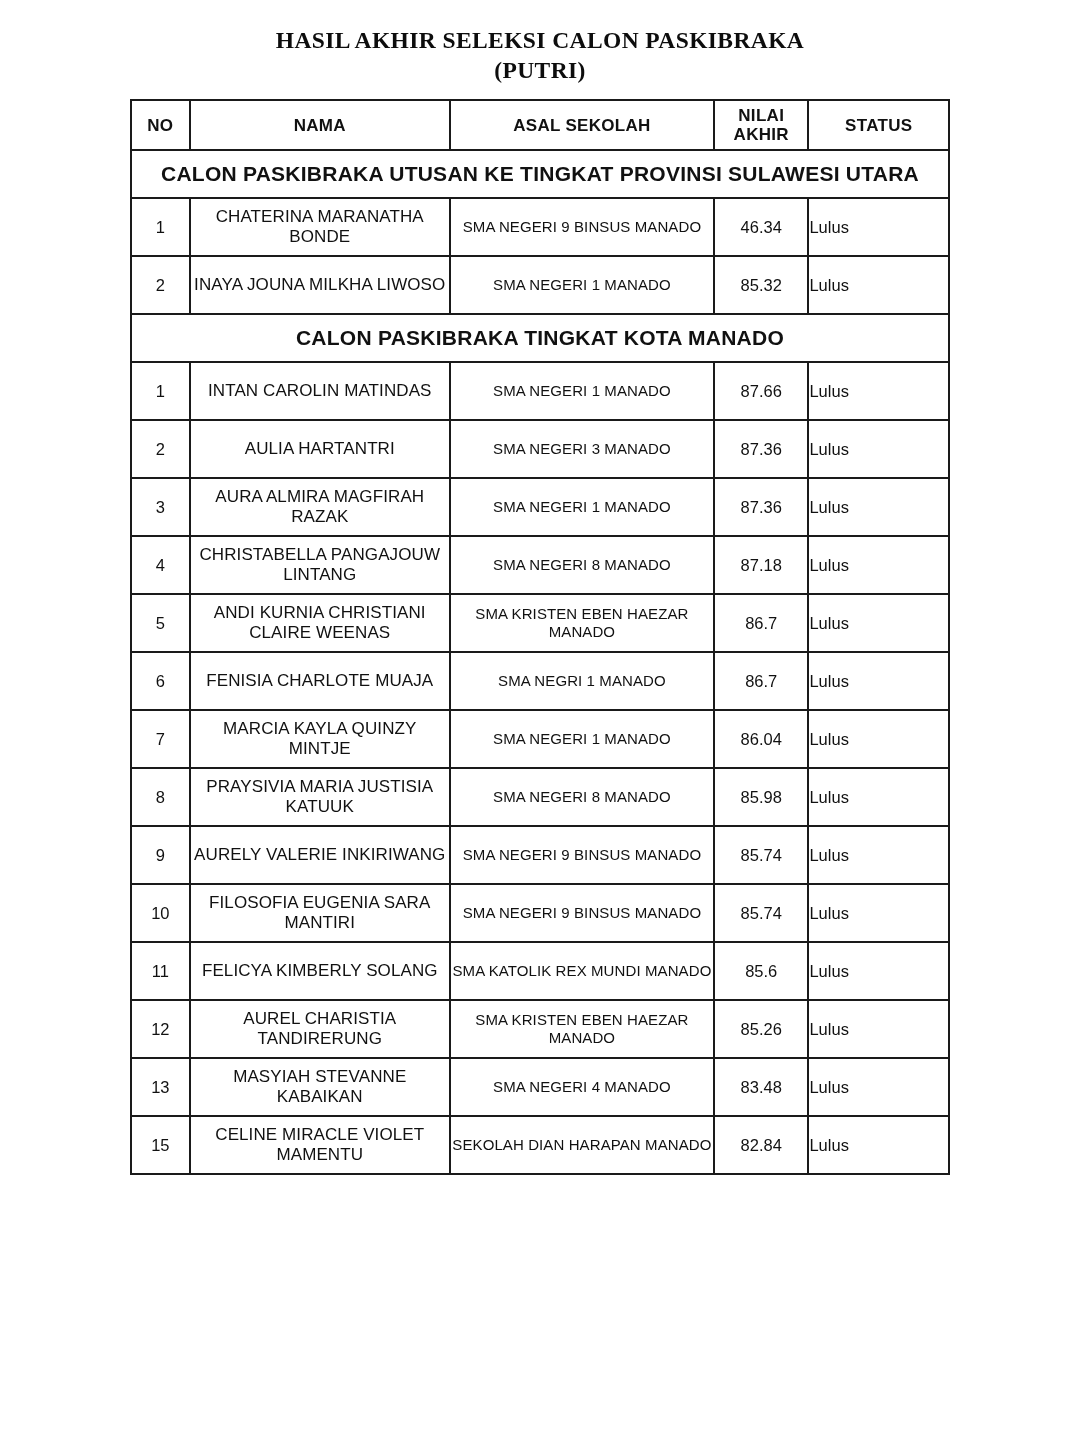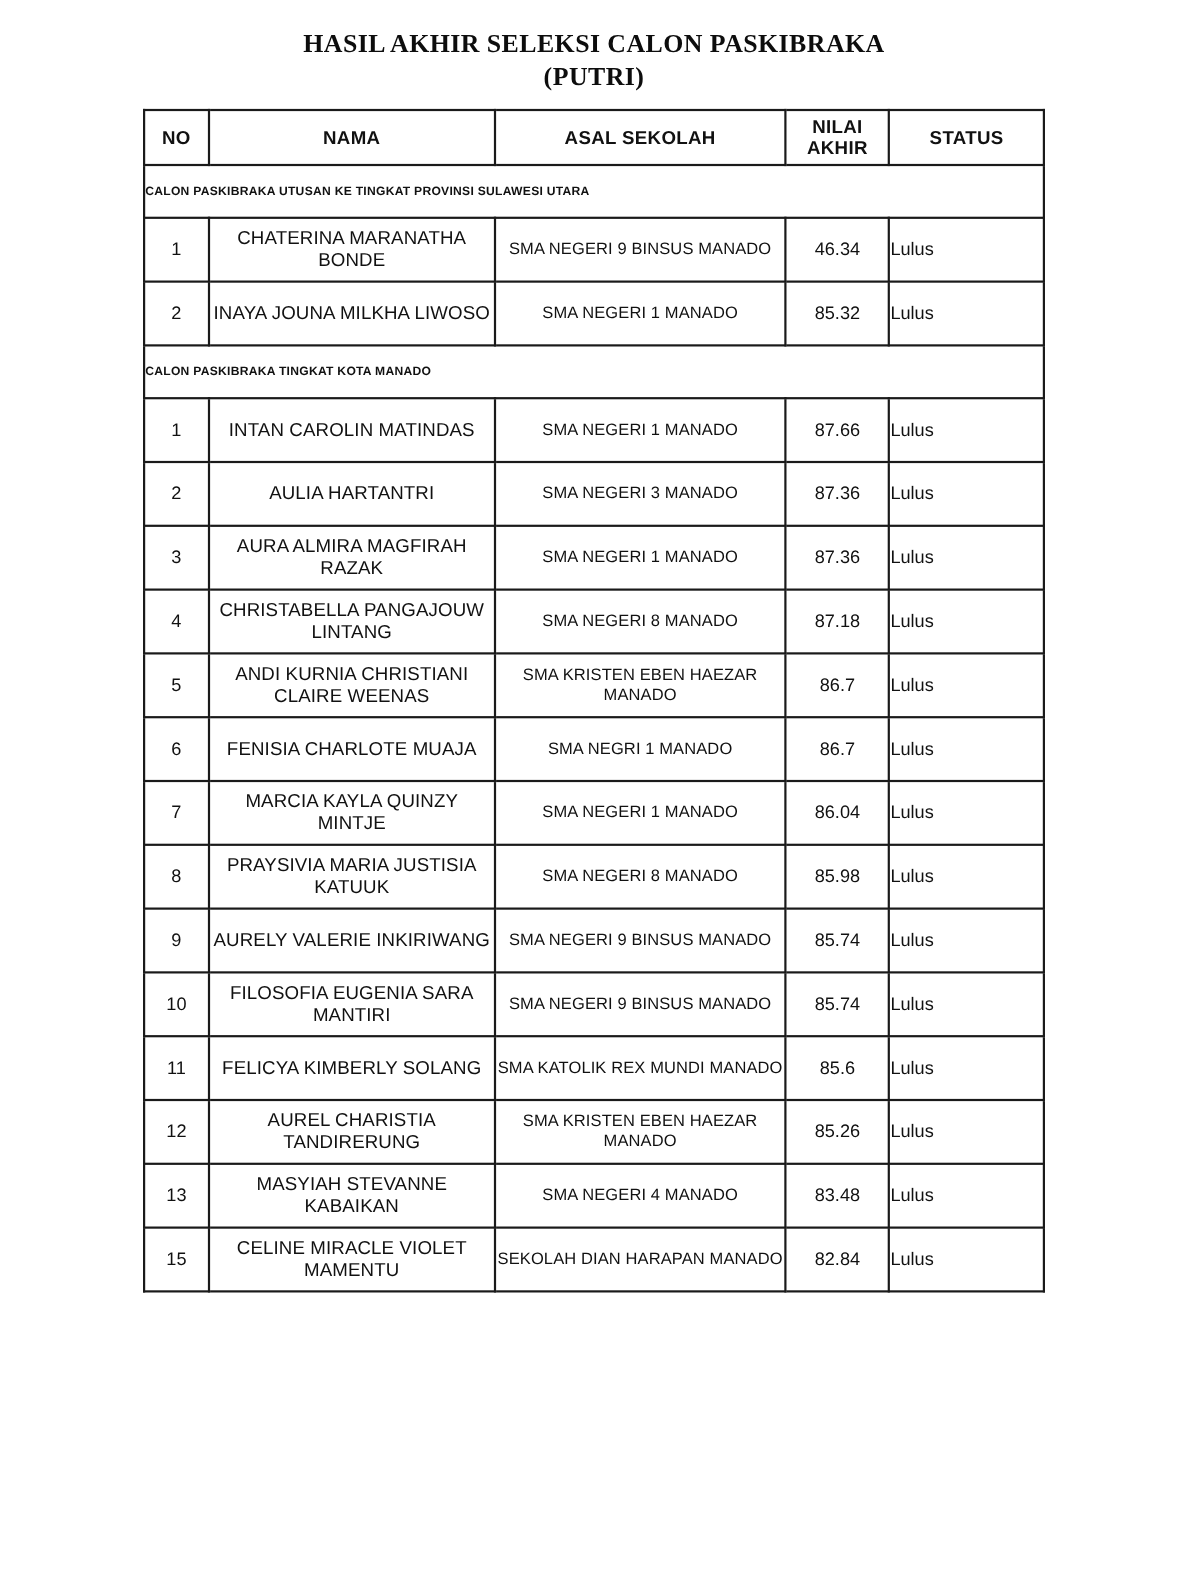--- a/index.html
+++ b/index.html
@@ -84,22 +84,22 @@
     text-align: center;
     font-size: 16.5px;
   }
   td.cell-status {
     text-align: left;
     font-size: 16.5px;
   }
   tr.data-row td { height: 56px; }
 
   td.section-head {
-    text-align: left;
-    font-size: 11px;
+    text-align: center;
+    font-size: 21px;
     font-weight: bold;
     letter-spacing: 0.25px;
     padding: 9px 6px 9px 16px;
     height: 46px;
   }
 </style>
 </head>
 <body>
 
 <div class="page">

